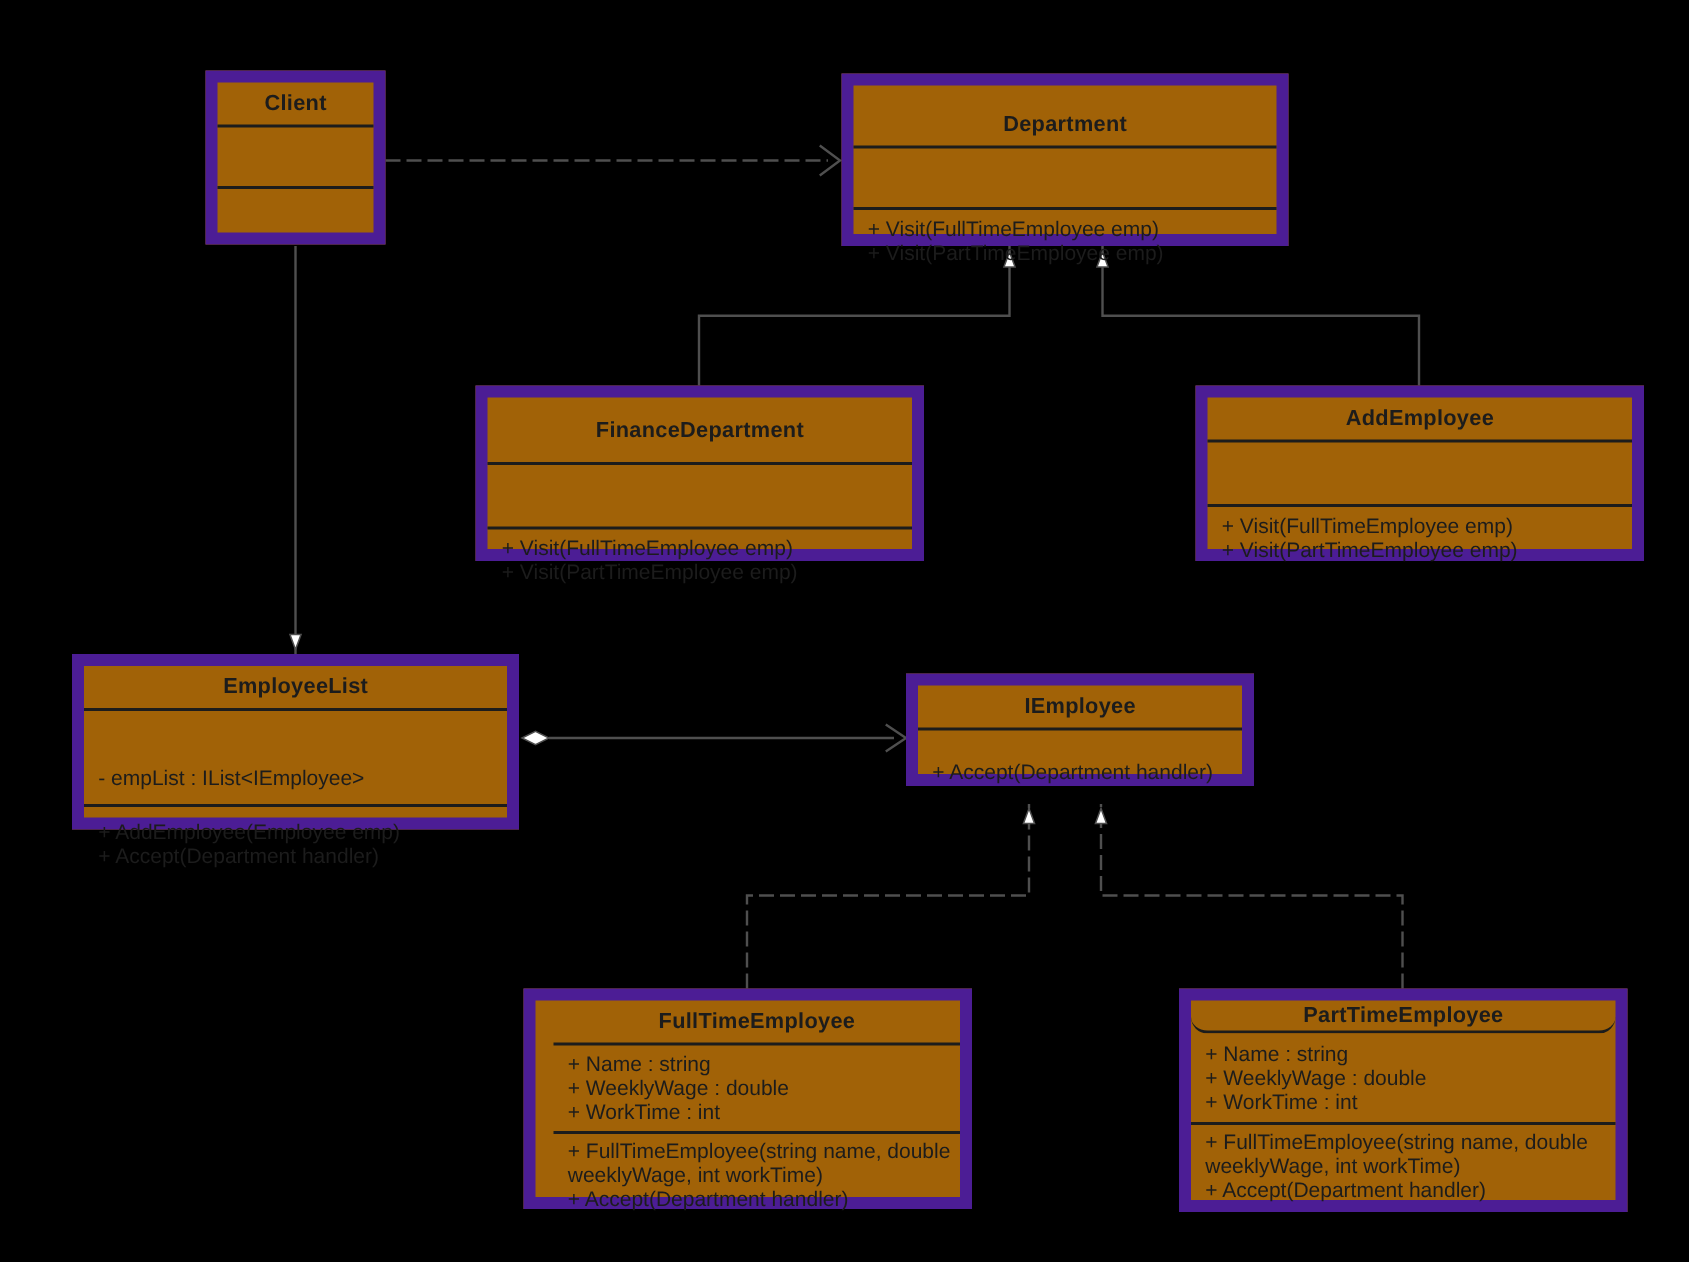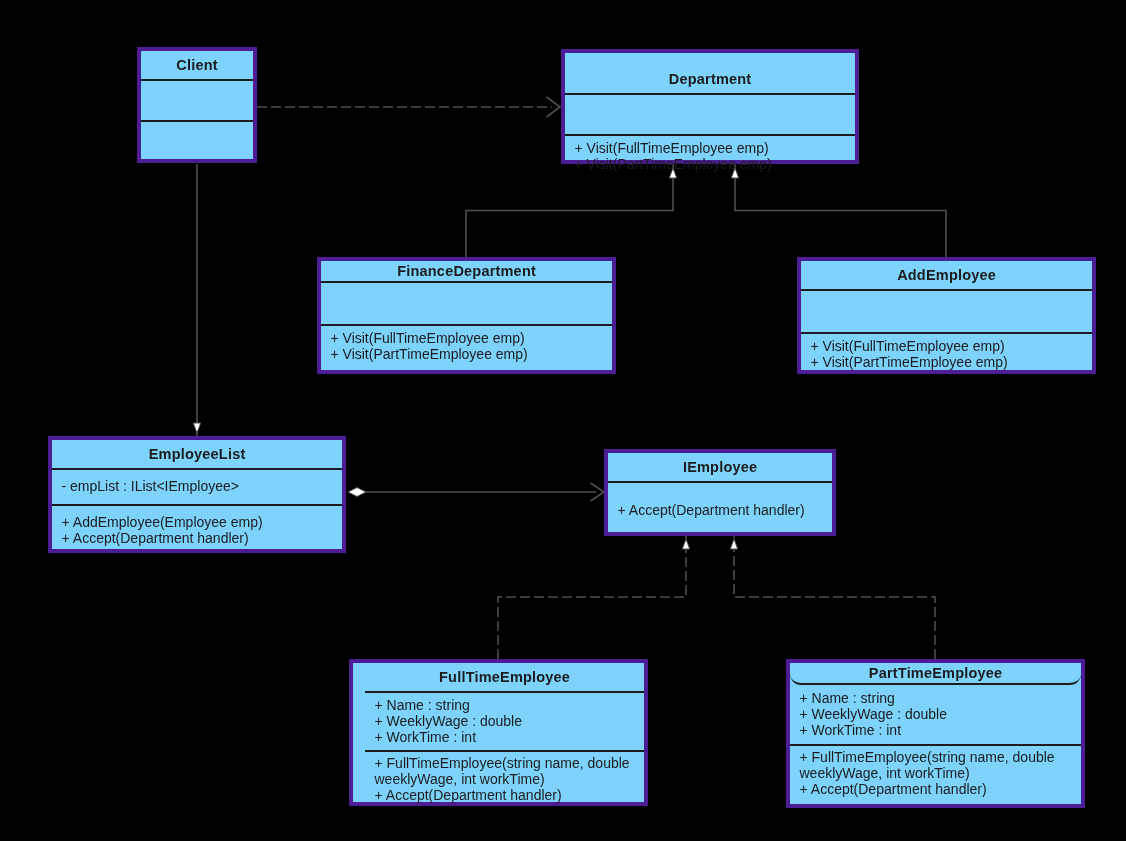--- a/index.html
+++ b/index.html
@@ -1,19 +1,19 @@
 <!DOCTYPE html>
 <html><head>
 <meta charset="utf-8">
 <title>UML Class Diagram</title>
 <style>
   html,body{margin:0;padding:0;background:#000;}
   #canvas{position:relative;-webkit-font-smoothing:antialiased;width:1126px;height:841px;background:#000000;overflow:hidden;
           font-family:"Liberation Sans","DejaVu Sans",sans-serif;}
-  .uml-class{position:absolute;background:#7dd3fc;border:4px solid #4c1d95;box-sizing:border-box;z-index:2;}
+  .uml-class{position:absolute;background:#a16207;border:8px solid #4c1d95;box-sizing:border-box;z-index:2;}
   .uml-title{text-align:center;font-weight:bold;font-size:14.5px;letter-spacing:0.2px;text-indent:0.2px;color:#1c1c1c;
              border-bottom:2px solid #1c1c1c;box-sizing:border-box;
              display:flex;align-items:center;justify-content:center;}
   .uml-compartment{box-sizing:border-box;padding:0 6px 2px 9.5px;font-size:14px;color:#1c1c1c;
                    display:flex;flex-direction:column;justify-content:center;}
   .uml-compartment.divider{border-bottom:2px solid #1c1c1c;}
   .uml-line{line-height:16px;white-space:normal;}
   svg.edges{position:absolute;left:0;top:0;z-index:1;}
 </style>
 </head>
@@ -61,48 +61,48 @@
   <div class="uml-class" style="left:561px;top:49px;width:298px;height:115px;">
     <div class="uml-title" style="height:30px;margin-top:12px;">Department</div>
     <div class="uml-compartment divider" style="height:41px;">
     </div>
     <div class="uml-compartment" style="height:42px;">
       <div class="uml-line">+ Visit(FullTimeEmployee emp)</div>
       <div class="uml-line">+ Visit(PartTimeEmployee emp)</div>
     </div>
   </div>
   <div class="uml-class" style="left:317px;top:257px;width:299px;height:117px;">
-    <div class="uml-title" style="height:22px;">FinanceDepartment</div>
+    <div class="uml-title" style="height:45px;">FinanceDepartment</div>
     <div class="uml-compartment divider" style="height:43px;">
     </div>
     <div class="uml-compartment" style="height:42px;">
       <div class="uml-line">+ Visit(FullTimeEmployee emp)</div>
       <div class="uml-line">+ Visit(PartTimeEmployee emp)</div>
     </div>
   </div>
   <div class="uml-class" style="left:797px;top:257px;width:299px;height:117px;">
     <div class="uml-title" style="height:30px;">AddEmployee</div>
     <div class="uml-compartment divider" style="height:43px;">
     </div>
     <div class="uml-compartment" style="height:42px;">
       <div class="uml-line">+ Visit(FullTimeEmployee emp)</div>
       <div class="uml-line">+ Visit(PartTimeEmployee emp)</div>
     </div>
   </div>
   <div class="uml-class" style="left:48px;top:436px;width:298px;height:117px;">
     <div class="uml-title" style="height:30px;">EmployeeList</div>
-    <div class="uml-compartment divider" style="height:36px;">
+    <div class="uml-compartment divider" style="height:36px;margin-top:28px;">
       <div class="uml-line">- empList : IList&lt;IEmployee&gt;</div>
     </div>
     <div class="uml-compartment" style="height:49px;">
       <div class="uml-line">+ AddEmployee(Employee emp)</div>
       <div class="uml-line">+ Accept(Department handler)</div>
     </div>
   </div>
-  <div class="uml-class" style="left:604px;top:449px;width:232px;height:87px;">
+  <div class="uml-class" style="left:604px;top:449px;width:232px;height:75px;">
     <div class="uml-title" style="height:30px;">IEmployee</div>
     <div class="uml-compartment" style="height:55px;">
       <div class="uml-line">+ Accept(Department handler)</div>
     </div>
   </div>
   <div class="uml-class" style="left:349px;top:659px;width:299px;height:147px;padding-left:12px;">
     <div class="uml-title" style="height:30px;">FullTimeEmployee</div>
     <div class="uml-compartment divider" style="height:59px;">
       <div class="uml-line">+ Name : string</div>
       <div class="uml-line">+ WeeklyWage : double</div>

